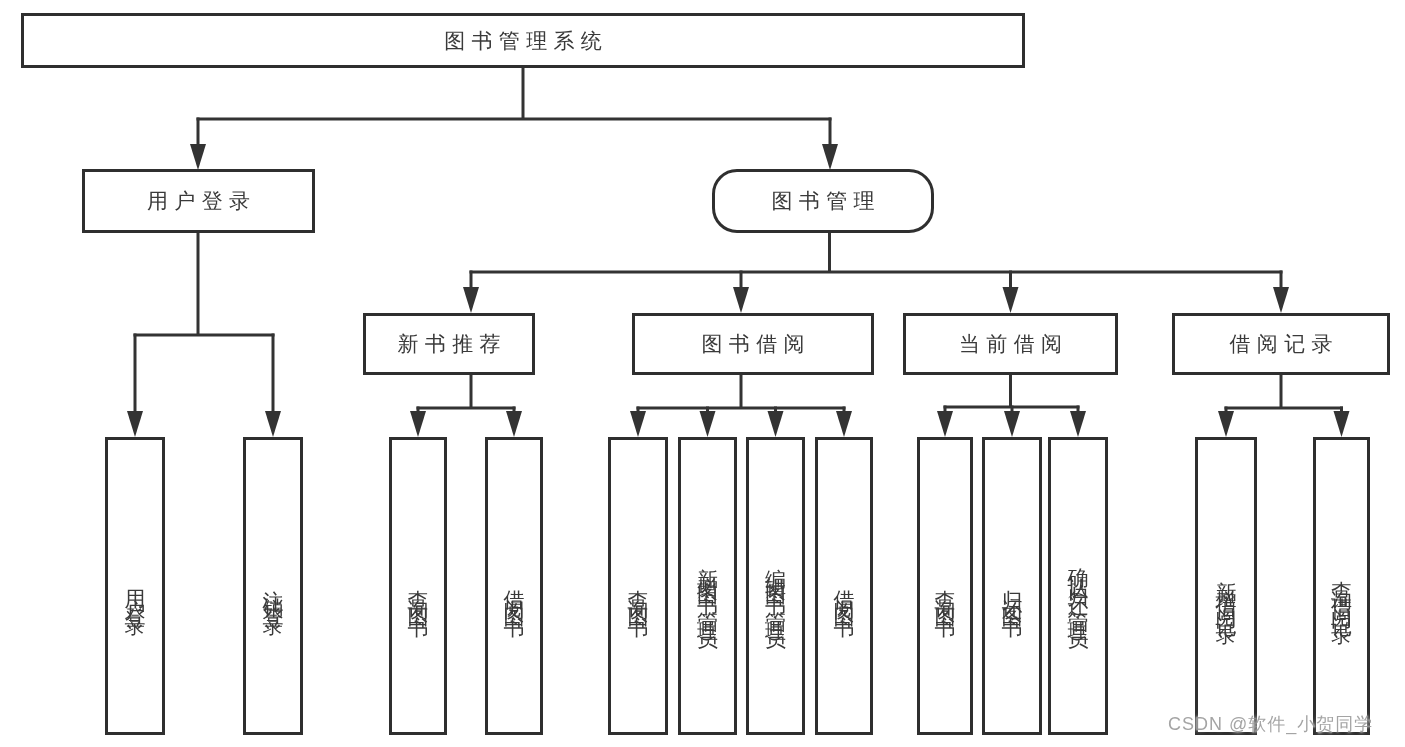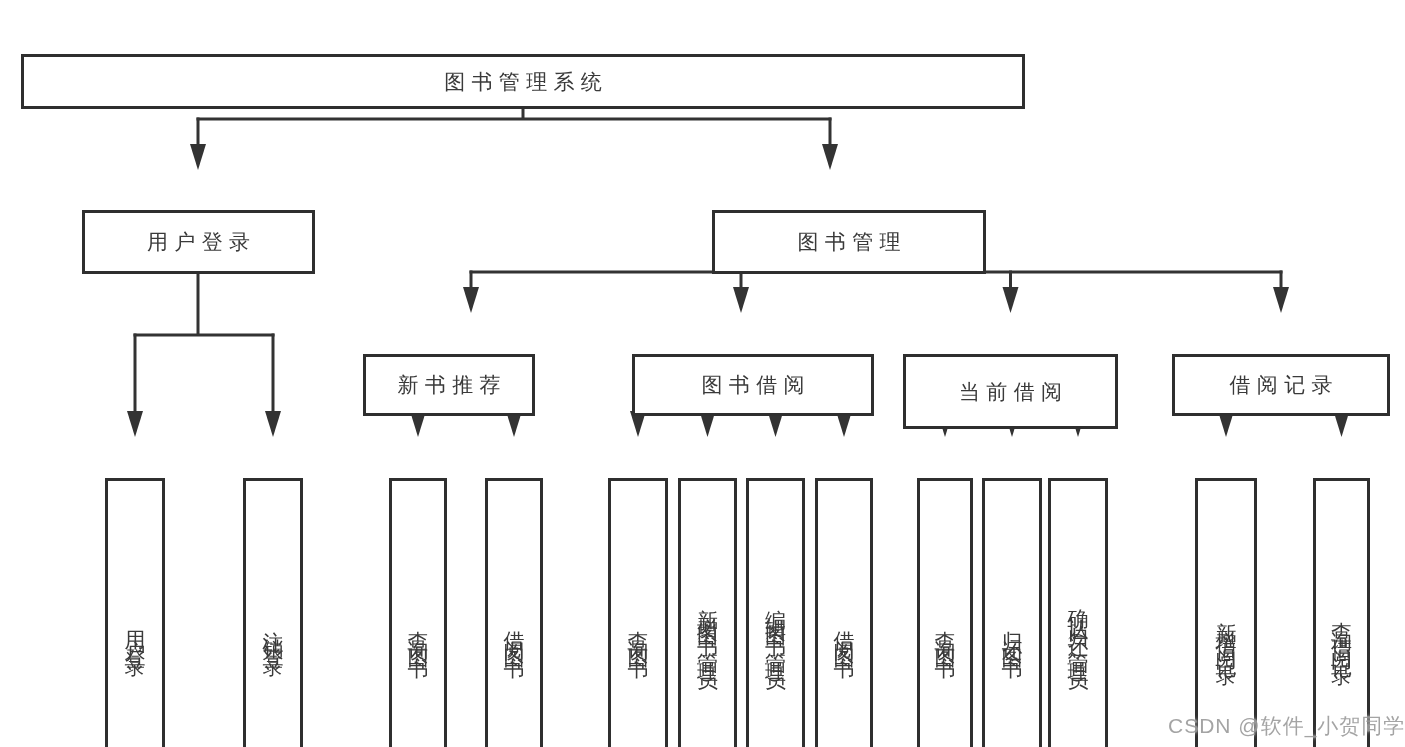--- a/index.html
+++ b/index.html
@@ -26,34 +26,33 @@
     box-sizing:border-box;
     background:var(--box-fill);
     border:3px solid var(--box-border);
     color:var(--text);
     display:flex;
     align-items:center;
     justify-content:center;
     font-size:21px;
     letter-spacing:0.3em;
     white-space:nowrap;
-    margin-top:41px;
   }
   .node > span{margin-inline-end:-0.3em;}
   .leaf{
     writing-mode:vertical-rl;
     text-orientation:mixed;
     letter-spacing:0.42em;
   }
   .leaf > span{margin-inline-end:-0.42em;}
   .watermark{
     position:absolute;
     left:1168px;
     top:712px;
-    font-size:21px;
+    font-size:18px;
     letter-spacing:1px;
     color:var(--watermark);
     opacity:0.9;
     text-shadow:0 0 4px rgba(255,255,255,0.95), 0 0 2px rgba(255,255,255,0.9);
     white-space:nowrap;
   }
 </style>
 </head>
 <body>
 
@@ -125,31 +124,31 @@
     </g>
   </svg>
 
   <div class="node" style="left:21px;top:13px;width:1004px;height:55px;">
     <span>图书管理系统</span>
   </div>
 
   <div class="node" style="left:82px;top:169px;width:233px;height:64px;">
     <span>用户登录</span>
   </div>
-  <div class="node" style="left:712px;top:169px;width:274px;height:64px;">
+  <div class="node" style="left:712px;top:169px;width:222px;height:64px;border-radius:25px;">
     <span>图书管理</span>
   </div>
 
   <div class="node" style="left:363px;top:313px;width:172px;height:62px;">
     <span>新书推荐</span>
   </div>
   <div class="node" style="left:632px;top:313px;width:242px;height:62px;">
     <span>图书借阅</span>
   </div>
-  <div class="node" style="left:903px;top:313px;width:215px;height:75px;">
+  <div class="node" style="left:903px;top:313px;width:215px;height:62px;">
     <span>当前借阅</span>
   </div>
   <div class="node" style="left:1172px;top:313px;width:218px;height:62px;">
     <span>借阅记录</span>
   </div>
 
   <div class="node leaf" style="left:105px;top:437px;width:60px;height:298px;">
     <span>用户登录</span>
   </div>
   <div class="node leaf" style="left:243px;top:437px;width:60px;height:298px;">

